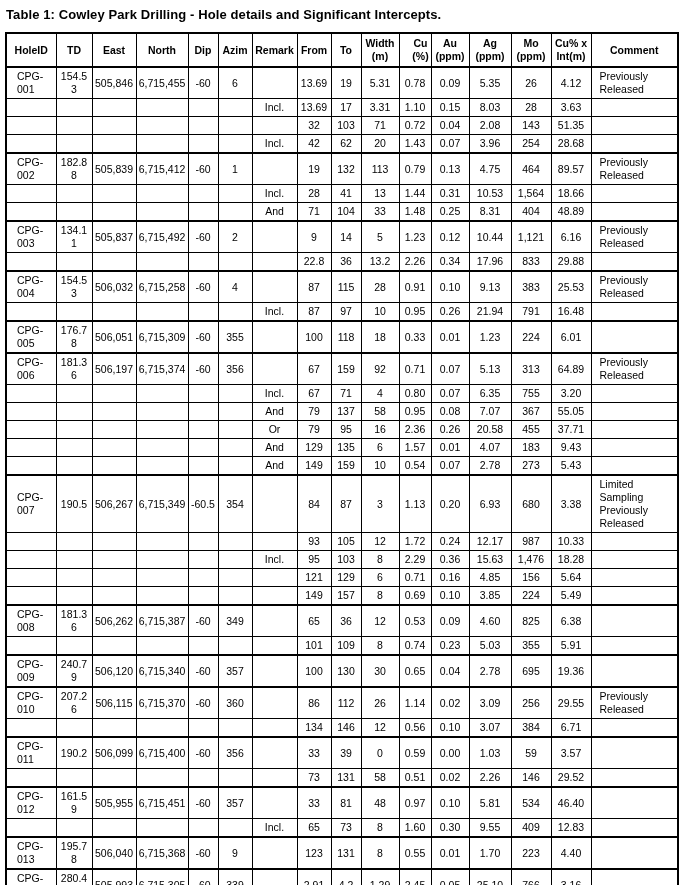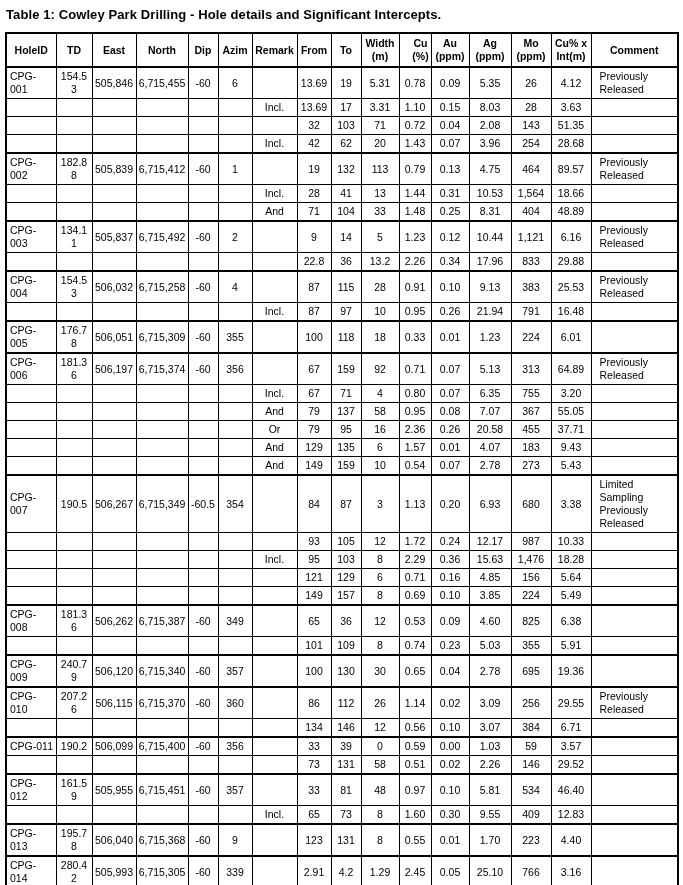--- a/index.html
+++ b/index.html
@@ -30,21 +30,21 @@
     text-align: center;
     vertical-align: middle;
     overflow: hidden;
     word-wrap: break-word;
   }
   table.drill th {
     font-weight: bold;
     white-space: pre-line;
     padding: 3px 1px;
   }
-  table.drill td.col-0 { text-align: left; padding-left: 3px; }
+  table.drill td.col-0 { text-align: left; padding-left: 10px; }
   table.drill td.col-15 { text-align: left; padding-left: 8px; }
   table.drill tr.group-start td { border-top: 2px solid #000; }
   table.drill td { height: 18px; }
 </style>
 </head>
 <body>
 
 <div class="page">
   <div class="title">Table 1: Cowley Park Drilling - Hole details and Significant Intercepts.</div>
 

